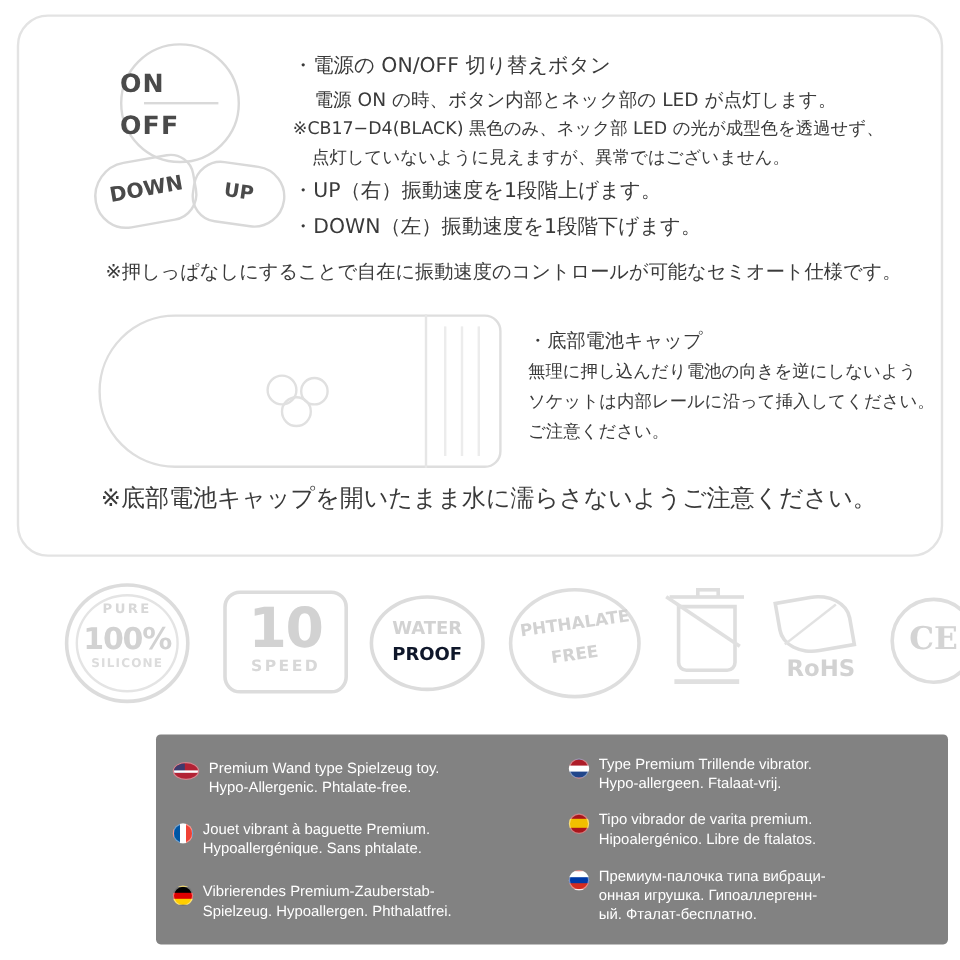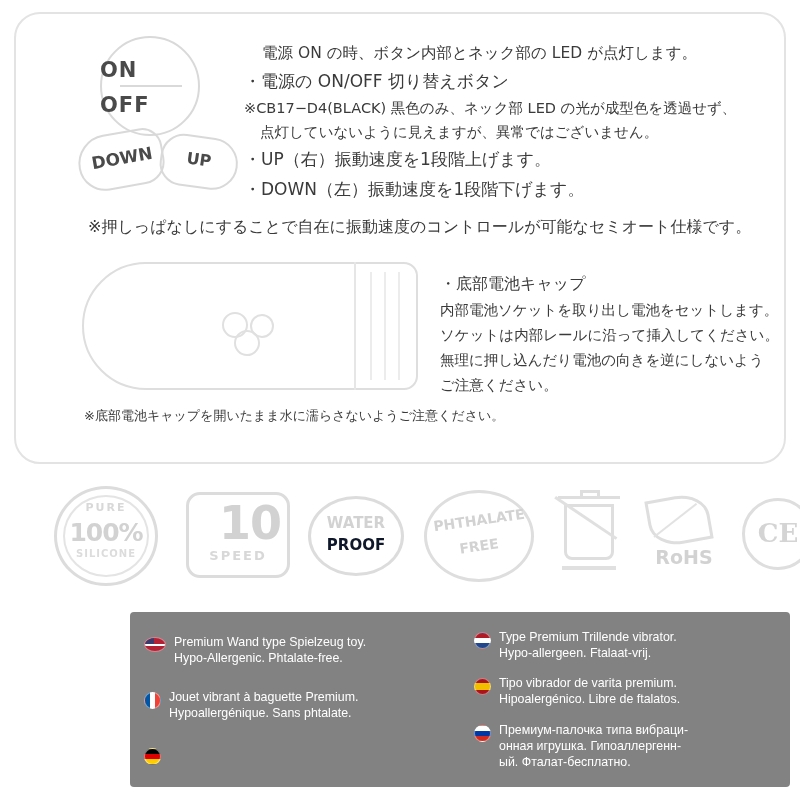--- a/index.html
+++ b/index.html
@@ -233,21 +233,21 @@
     white-space: nowrap;
   }
 
   .bottom-notes {
     position: absolute;
     left: 68px;
     top: 386px;
     width: 700px;
   }
   .bottom-note {
-    font-size: 13px;
+    font-size: 20px;
     line-height: 31px;
     white-space: nowrap;
   }
 
   
   .badges {
     position: absolute;
     left: 36px;
     top: 482px;
     width: 728px;
@@ -281,21 +281,21 @@
     position: absolute; left: 0; top: 62px; width: 104px;
     font-size: 10px; font-weight: bold; color: #dcdcdc; letter-spacing: 1px;
   }
 
   .badge-speed { left: 150px; top: 4px; width: 104px; height: 100px; }
   .spd-box {
     position: absolute; left: 0; top: 6px; width: 104px; height: 86px;
     border: 3px solid #dcdcdc; border-radius: 14px; box-sizing: border-box;
   }
   .spd-num {
-    position: absolute; left: 12px; top: 10px; width: 104px;
+    position: absolute; left: 0; top: 10px; width: 104px;
     font-size: 46px; font-weight: bold; color: #d2d2d2; letter-spacing: -1px; text-align: center;
   }
   .spd-word {
     position: absolute; left: 0; top: 62px; width: 104px;
     font-size: 13px; font-weight: bold; color: #d8d8d8; letter-spacing: 2px;
   }
 
   .badge-water { left: 272px; top: 14px; width: 96px; height: 80px; }
   .wat-ring {
     position: absolute; left: 0; top: 0; width: 96px; height: 80px;
@@ -449,22 +449,22 @@
       <div class="onoff-line"></div>
       <div class="onoff-text onoff-on">ON</div>
       <div class="onoff-text onoff-off">OFF</div>
       <div class="down-blob"></div>
       <div class="down-text">DOWN</div>
       <div class="up-blob"></div>
       <div class="up-text">UP</div>
     </div>
 
     <div class="top-text">
+      <div class="jp line-bullet">・電源の ON/OFF 切り替えボタン</div>
       <div class="jp line-sub">電源 ON の時、ボタン内部とネック部の LED が点灯します。</div>
-      <div class="jp line-bullet">・電源の ON/OFF 切り替えボタン</div>
       <div class="jp line-note">※CB17−D4(BLACK) 黒色のみ、ネック部 LED の光が成型色を透過せず、</div>
       <div class="jp line-note2">点灯していないように見えますが、異常ではございません。</div>
       <div class="jp line-bullet">・UP（右）振動速度を1段階上げます。</div>
       <div class="jp line-bullet">・DOWN（左）振動速度を1段階下げます。</div>
     </div>
 
     <div class="jp semi-auto">※押しっぱなしにすることで自在に振動速度のコントロールが可能なセミオート仕様です。</div>
 
     <div class="device">
       <div class="device-body"></div>
@@ -475,23 +475,22 @@
       </div>
       <div class="dots">
         <div class="dot dot1"></div>
         <div class="dot dot2"></div>
         <div class="dot dot3"></div>
       </div>
     </div>
 
     <div class="cap-text">
       <div class="jp cap-bullet">・底部電池キャップ</div>
-      <div class="jp cap-line">内部電池ソケットを取り出し電池をセットします。</div>
+      <div class="jp cap-line">無理に押し込んだり電池の向きを逆にしないよう</div>
       <div class="jp cap-line">ソケットは内部レールに沿って挿入してください。</div>
-      <div class="jp cap-line">無理に押し込んだり電池の向きを逆にしないよう</div>
       <div class="jp cap-line">ご注意ください。</div>
     </div>
 
     <div class="bottom-notes">
       <div class="jp bottom-note">※底部電池キャップを開いたまま水に濡らさないようご注意ください。</div>
     </div>
   </div>
 
   <div class="badges">
 
@@ -548,20 +547,22 @@
         <span class="lang-text">Premium Wand type Spielzeug toy.
 Hypo-Allergenic. Phtalate-free.</span>
       </div>
       <div class="lang-item">
         <span class="flag round f-fr"></span>
         <span class="lang-text">Jouet vibrant à baguette Premium.
 Hypoallergénique. Sans phtalate.</span>
       </div>
       <div class="lang-item">
         <span class="flag round f-de"></span>
+        <span class="lang-text">Vibrierendes Premium-Zauberstab-
+Spielzeug. Hypoallergen. Phthalatfrei.</span>
       </div>
     </div>
     <div class="lang-col">
       <div class="lang-item">
         <span class="flag round f-nl"></span>
         <span class="lang-text">Type Premium Trillende vibrator.
 Hypo-allergeen. Ftalaat-vrij.</span>
       </div>
       <div class="lang-item">
         <span class="flag round f-es"></span>

